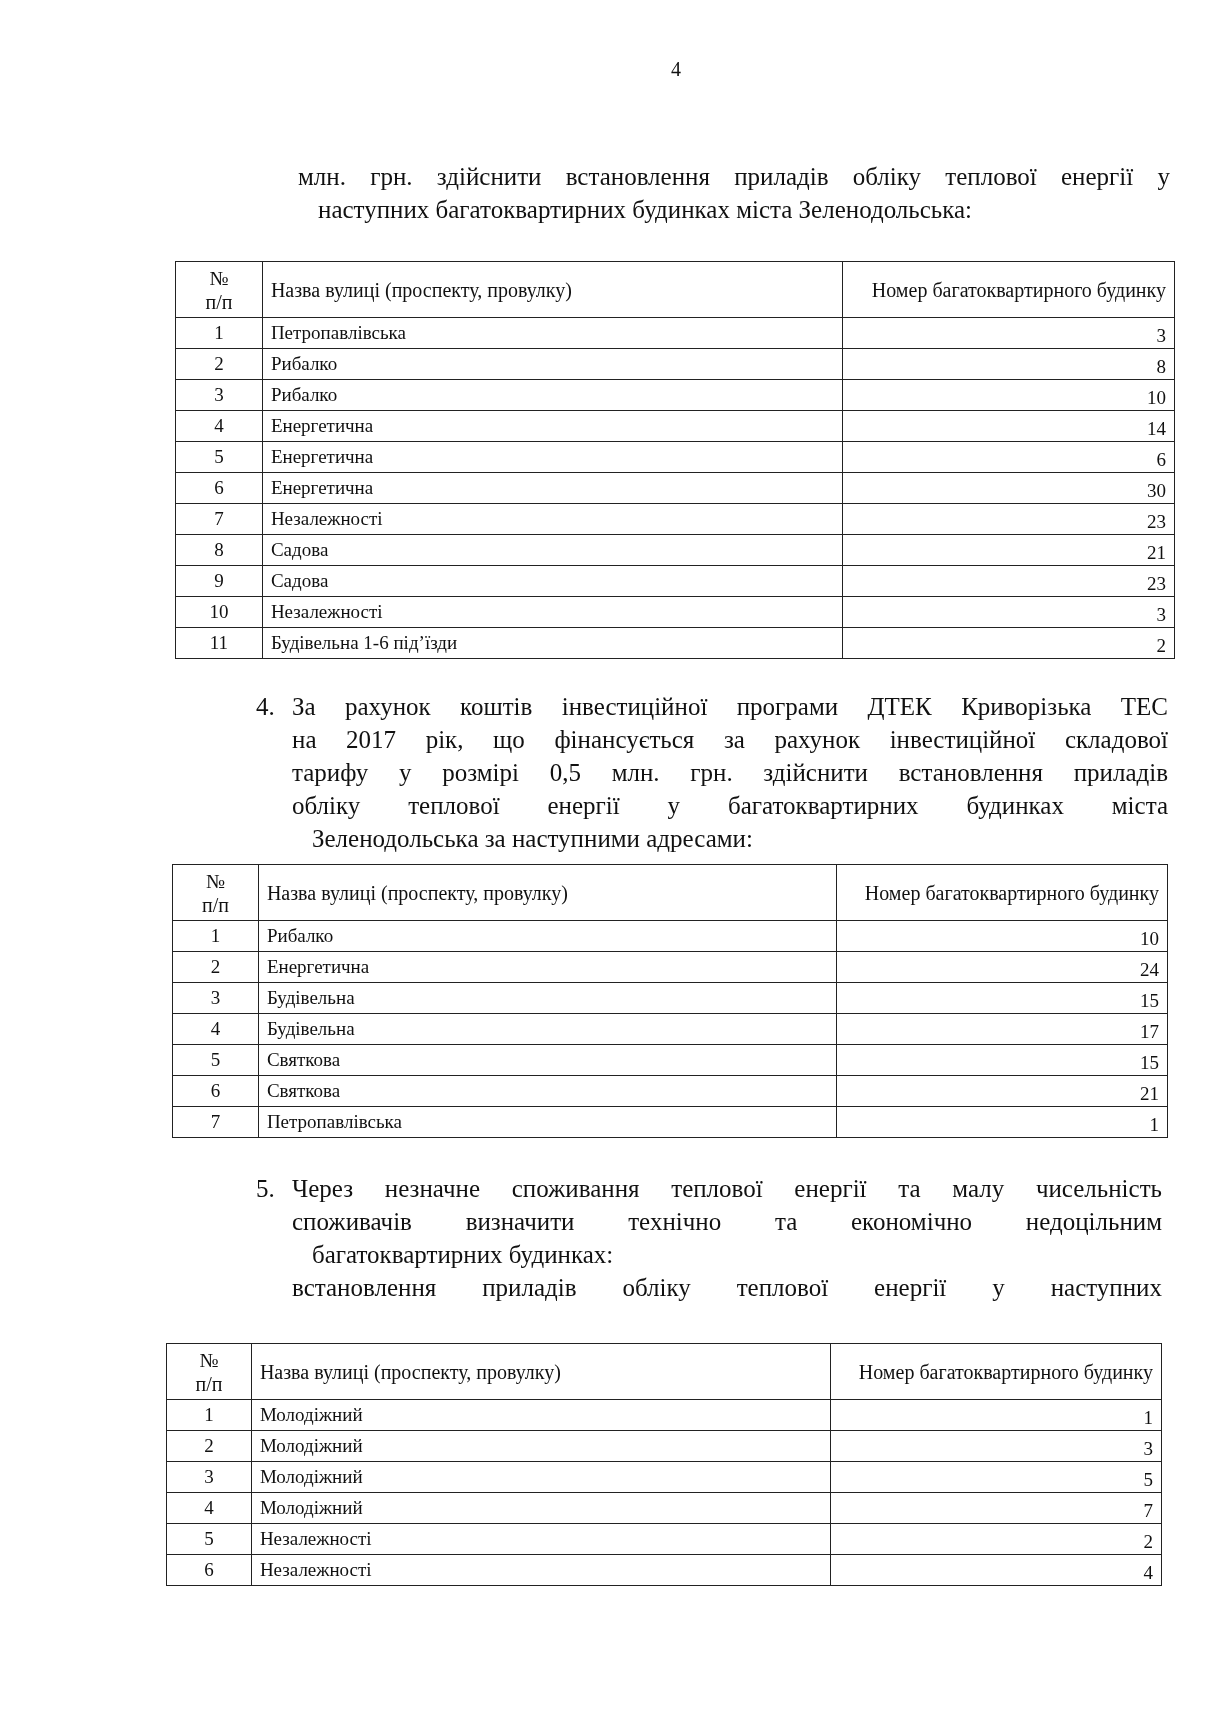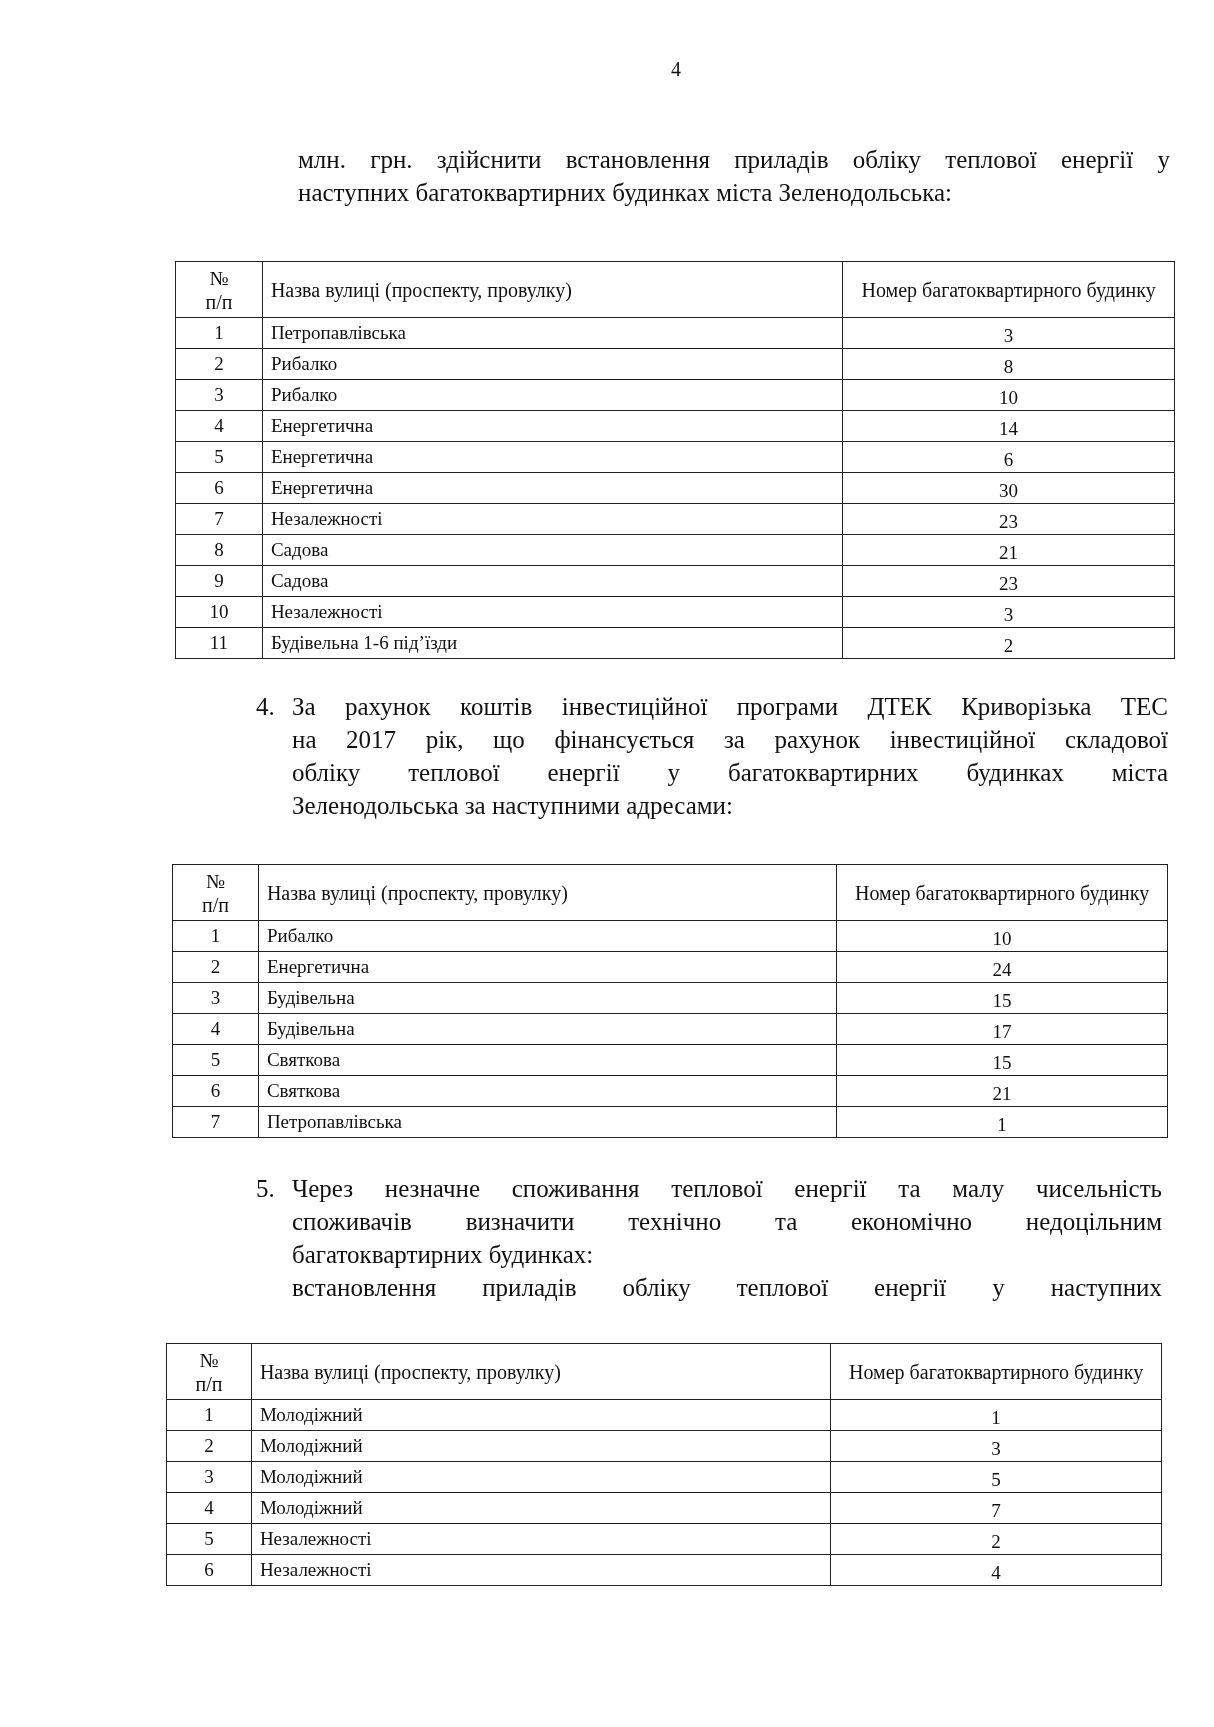--- a/index.html
+++ b/index.html
@@ -3,36 +3,36 @@
 <meta charset="utf-8">
 <style>
   html, body { margin: 0; padding: 0; background: #ffffff; }
   body {
     width: 1214px; height: 1727px; position: relative; overflow: hidden;
     font-family: "Liberation Serif", "DejaVu Serif", serif; color: #111;
   }
   .page-num { position: absolute; left: 671px; top: 58px; font-size: 20px; }
   .para { position: absolute; font-size: 25px; line-height: 33px; text-align: justify; }
   .para .line { display: block; text-align: justify; text-align-last: justify; white-space: nowrap; }
-  .para .line.last { text-align-last: left; }
-  .p1 { left: 298px; top: 143px; width: 872px; }
+  .para .line.last { text-align-last: left; margin-left: 20px; }
+  .p1 { left: 298px; top: 160px; width: 872px; }
   .p4 { left: 256px; top: 690px; width: 912px; }
   .p5 { left: 256px; top: 1172px; width: 906px; }
   .p4 .num, .p5 .num { position: absolute; left: 0; }
   .p4 .body, .p5 .body { position: absolute; left: 36px; right: 0; }
   table.t { position: absolute; border-collapse: collapse; font-size: 19px; }
   table.t td, table.t th {
     border: 1.5px solid #222; padding: 0 8px; height: 29px; line-height: 22px;
     font-weight: normal; vertical-align: middle;
   }
   table.t th { height: 55px; font-size: 20px; }
   table.t .c1 { text-align: center; padding: 0; }
   table.t .c2 { text-align: left; }
   table.t th.c2 { text-align: left; }
-  table.t .c3 { text-align: center; }
+  table.t .c3 { text-align: right; }
   table.t td.c3 { vertical-align: bottom; padding-bottom: 1px; }
   .t1 { left: 175px; top: 261px; width: 1000px; }
   .t1 col.a { width: 87px; } .t1 col.b { width: 581px; } .t1 col.c { width: 332px; }
   .t2 { left: 172px; top: 864px; width: 996px; }
   .t2 col.a { width: 86px; } .t2 col.b { width: 579px; } .t2 col.c { width: 331px; }
   .t3 { left: 166px; top: 1343px; width: 996px; }
   .t3 col.a { width: 85px; } .t3 col.b { width: 580px; } .t3 col.c { width: 331px; }
   .hdr-num { display: block; line-height: 24px; }
 </style>
 </head>
@@ -118,20 +118,21 @@
         <td class="c3">2</td>
       </tr>
     </tbody>
 </table>
 
 <div class="para p4">
   <span class="num">4.</span>
   <div class="body">
     <span class="line">За рахунок коштів інвестиційної програми ДТЕК Криворізька ТЕС</span>
     <span class="line">на 2017 рік, що фінансується за рахунок інвестиційної складової</span>
+    <span class="line">тарифу у розмірі 0,5 млн. грн. здійснити встановлення приладів</span>
     <span class="line">обліку теплової енергії у багатоквартирних будинках міста</span>
     <span class="line last">Зеленодольська за наступними адресами:</span>
   </div>
 </div>
 
 <table class="t t2">
   <colgroup>
       <col class="a">
       <col class="b">
       <col class="c">

